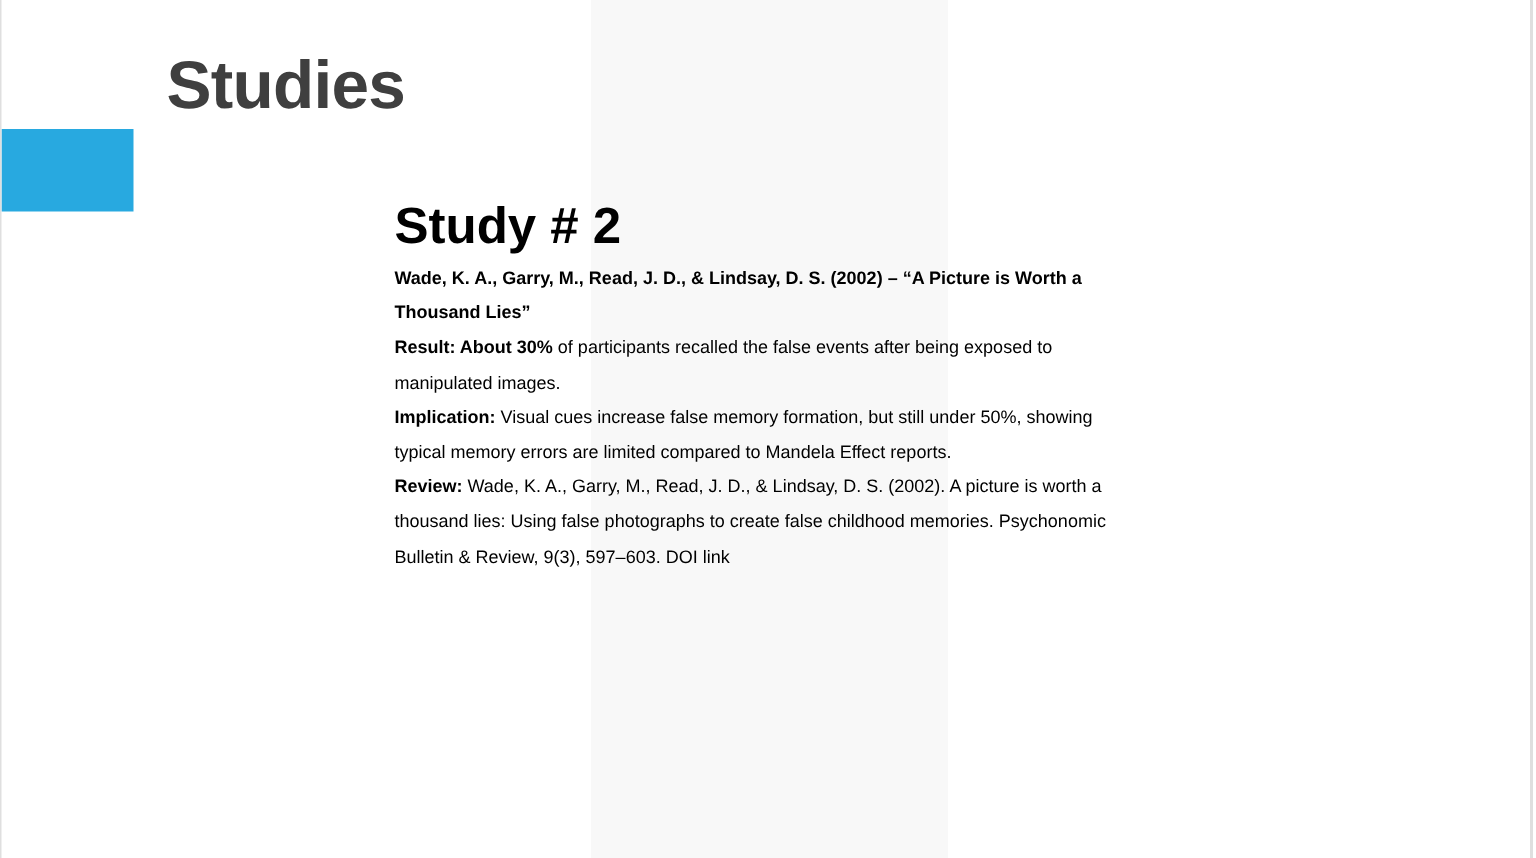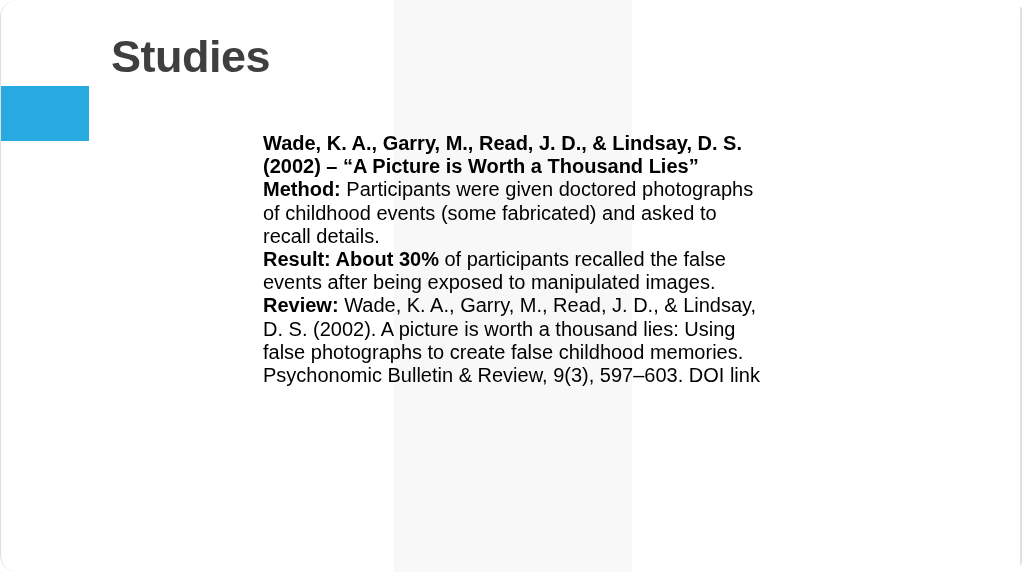--- a/index.html
+++ b/index.html
@@ -14,21 +14,20 @@
   html, body { background: #fff; }
   body { font-family: "Liberation Sans", sans-serif; }
 
   .slide {
     position: relative;
     width: 1024px;
     height: 572px;
     background: var(--bg);
     overflow: hidden;
     border-left: 1px solid var(--edge);
-    border-radius: 17px;
   }
 
   .bg-band {
     position: absolute;
     left: 393px;
     top: 0;
     width: 238px;
     height: 572px;
     background: var(--band);
   }
@@ -73,42 +72,43 @@
 
   .study-heading {
     font-size: 34px;
     line-height: 39px;
     font-weight: 700;
     margin-bottom: 3px;
     white-space: nowrap;
   }
 
   .study-paragraphs p {
-    font-size: 20px;
+    font-size: 12px;
     line-height: 23.2px;
   }
 
   .run-b { font-weight: 700; }
   .run-i { }
   .run-u { }
 </style>
 </head>
 <body>
 
 <div class="slide">
 
   <div class="bg-band"></div>
   <div class="right-edge-line"></div>
 
   <div class="accent-bar"></div>
 
   <h1 class="slide-title">Studies</h1>
 
   <div class="study-block">
+    <h2 class="study-heading">Study # 2</h2>
     <div class="study-paragraphs">
         <p><span class="run-b">Wade, K. A., Garry, M., Read, J. D., &amp; Lindsay, D. S. (2002) – “A Picture is Worth a Thousand Lies”</span></p>
-        <p><span class="run-b">Method: </span><span>Participants were given doctored photographs of childhood events (some fabricated) and asked to recall details.</span></p>
         <p><span class="run-b run-u">Result: About 30% </span><span>of participants recalled the false events after being exposed to manipulated images.</span></p>
+        <p><span class="run-b">Implication: </span><span>Visual cues increase false memory formation, but still under 50%, showing typical memory errors are limited compared to Mandela Effect reports.</span></p>
         <p><span class="run-b">Review: </span><span>Wade, K. A., Garry, M., Read, J. D., &amp; Lindsay, D. S. (2002). </span><span class="run-i">A picture is worth a thousand lies: Using false photographs to create false childhood memories.</span><span> Psychonomic Bulletin &amp; Review, 9(3), 597–603. DOI link</span></p>
       </div>
   </div>
 
 </div>
 
 </body></html>

